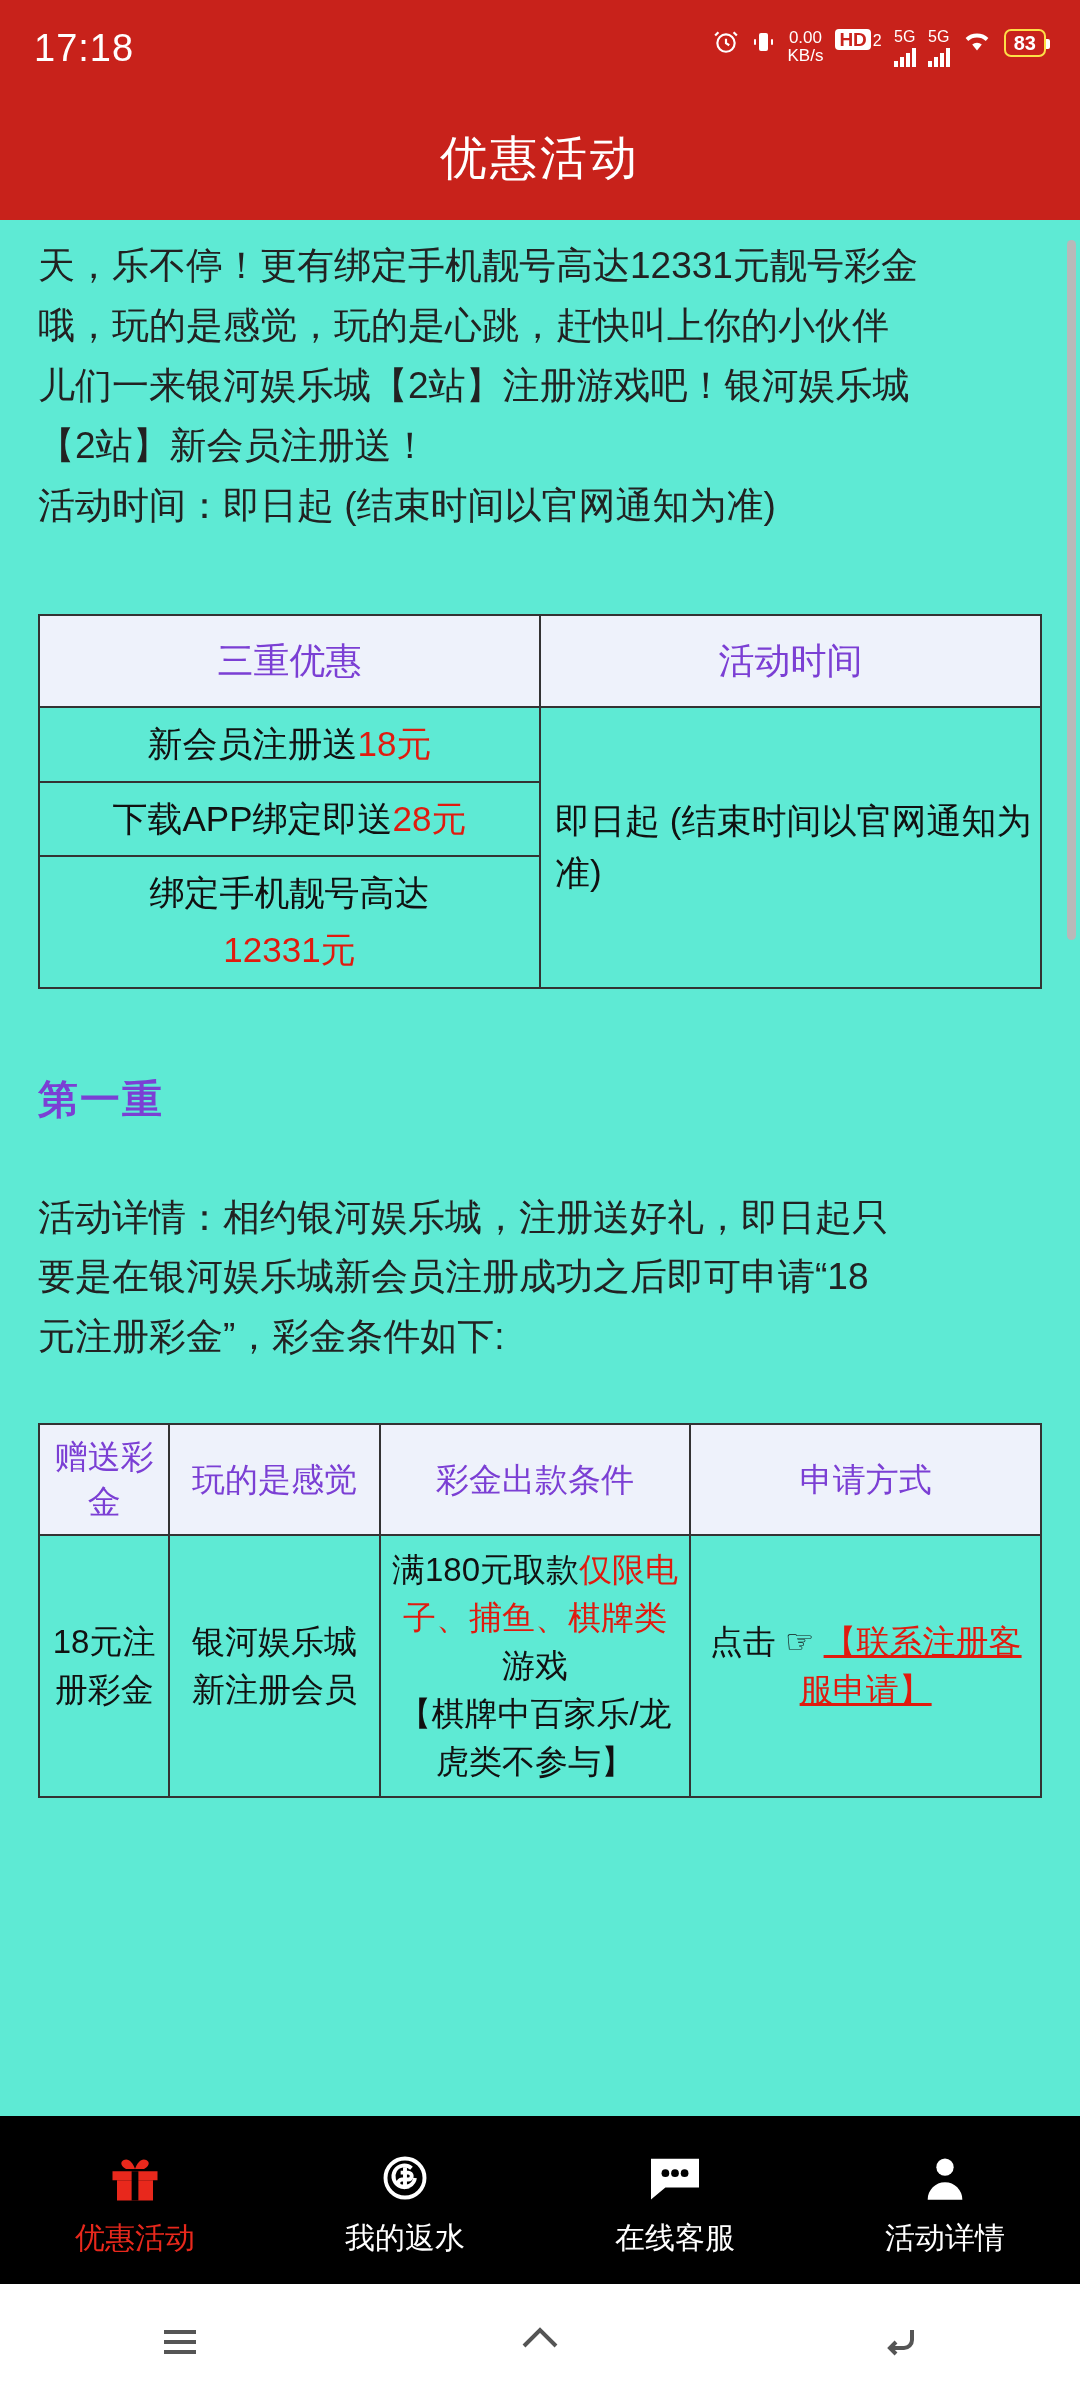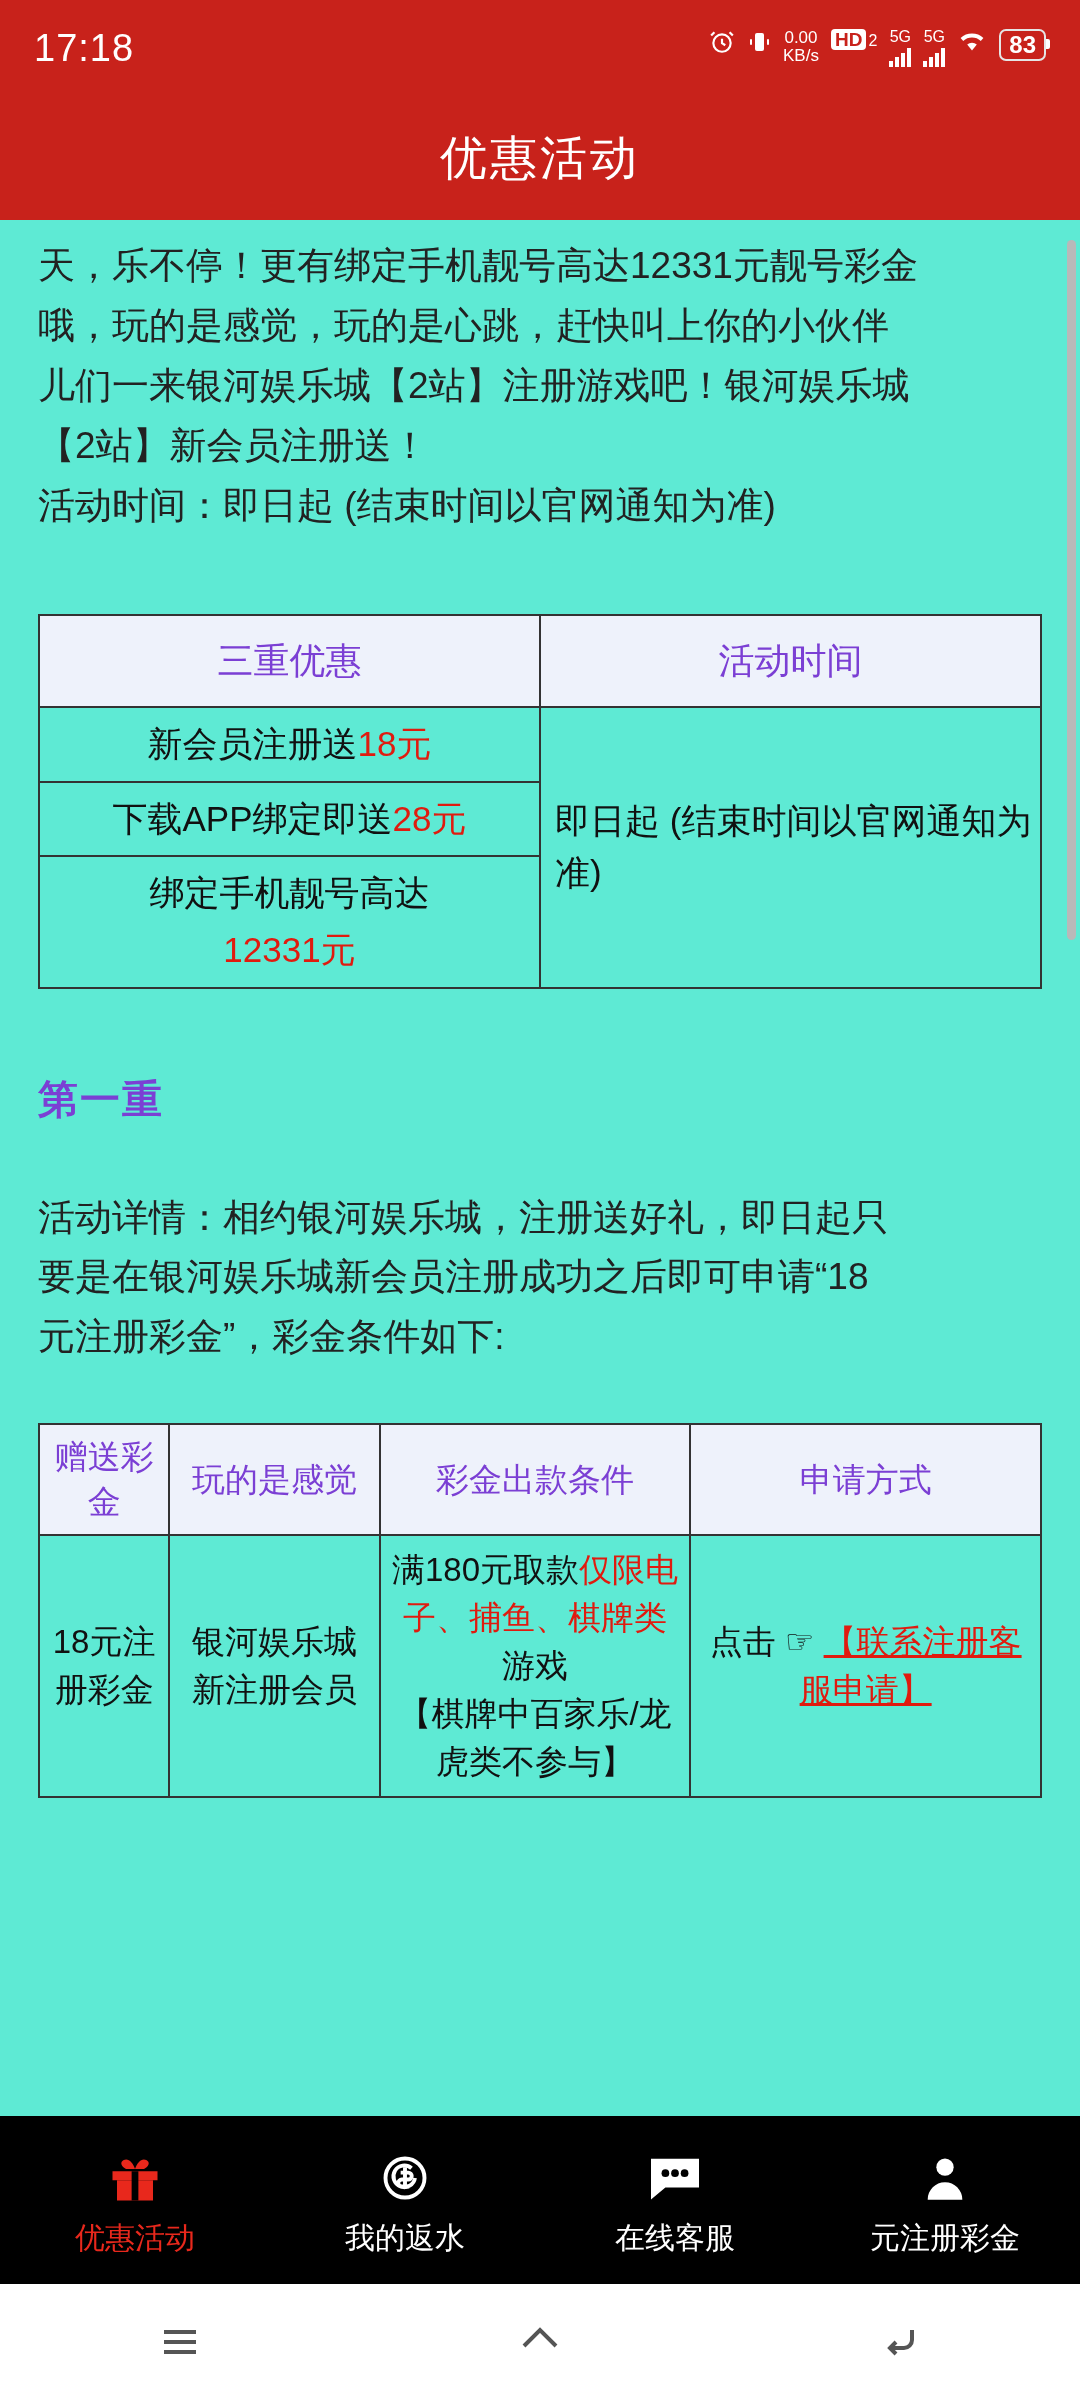--- a/index.html
+++ b/index.html
@@ -39,22 +39,22 @@
   .hd-sub { font-size: 16px; }
   .net { display: flex; flex-direction: column; align-items: center; line-height: 1; }
   .net .lbl { font-size: 16px; }
   .bars { display: flex; align-items: flex-end; gap: 2px; height: 20px; margin-top: 2px; }
   .bars i { width: 4px; background: #ffffff; display: block; }
   .bars i:nth-child(1) { height: 6px; }
   .bars i:nth-child(2) { height: 10px; }
   .bars i:nth-child(3) { height: 14px; }
   .bars i:nth-child(4) { height: 19px; }
   .battery {
-    border: 2px solid #e5e5e5; border-radius: 7px;
-    font-size: 24px; padding: 2px 8px; line-height: 1;
+    border: 2px solid #fde047; border-radius: 7px;
+    font-size: 20px; padding: 2px 8px; line-height: 1;
     position: relative; font-weight: bold;
   }
   .battery::after {
     content: ""; position: absolute; right: -6px; top: 8px;
     width: 4px; height: 10px; background: #ffffff; border-radius: 0 2px 2px 0;
   }
 
   
   .appbar {
     height: 124px;
@@ -314,21 +314,21 @@
       </span>
       <span>在线客服</span>
     </div>
     <div class="navitem">
       <span class="navicon">
         <svg width="52" height="52" viewBox="0 0 24 24" fill="#ffffff">
           <circle cx="12" cy="7" r="4"></circle>
             <path d="M4 22c0-4.4 3.6-8 8-8s8 3.6 8 8z"></path>
         </svg>
       </span>
-      <span>元注册彩金</span>
+      <span>活动详情</span>
     </div>
   </div>
 
   <div class="sysnav">
     <span class="k">
       <svg width="48" height="48" viewBox="0 0 24 24" stroke="#555" stroke-width="2" fill="none">
         <path d="M4 7h16M4 12h16M4 17h16"></path>
       </svg>
     </span>
     <span class="k">

